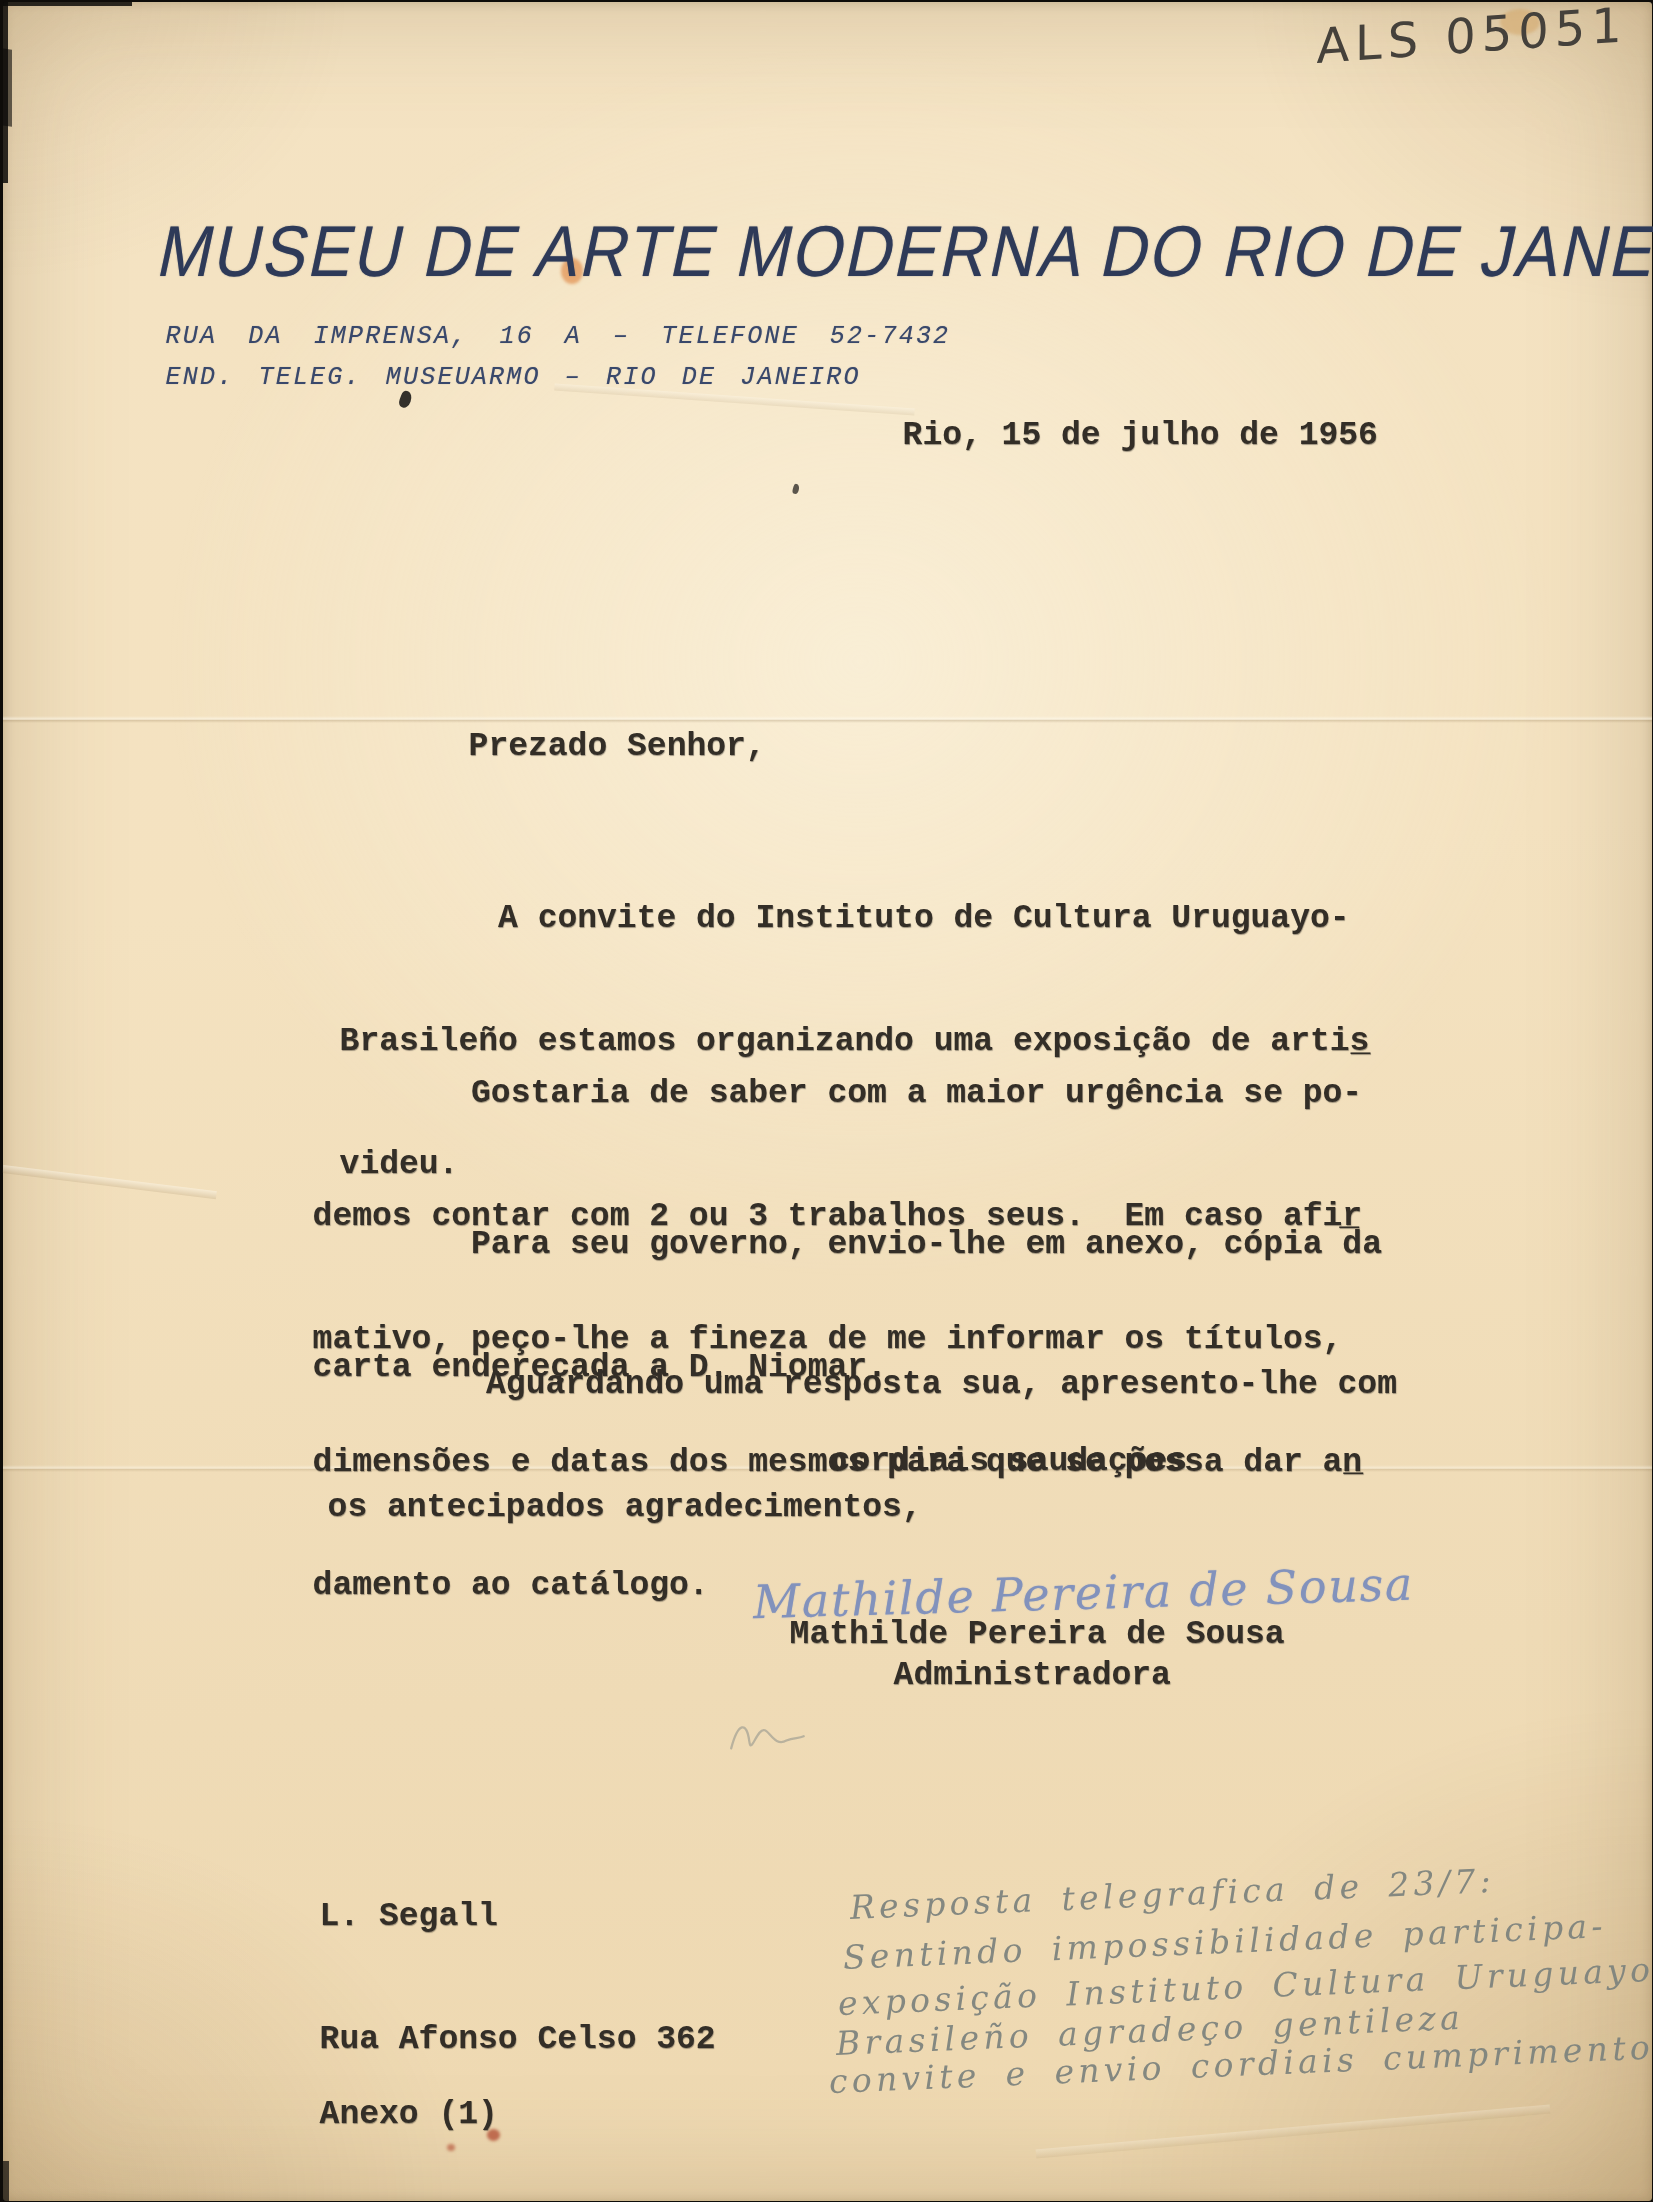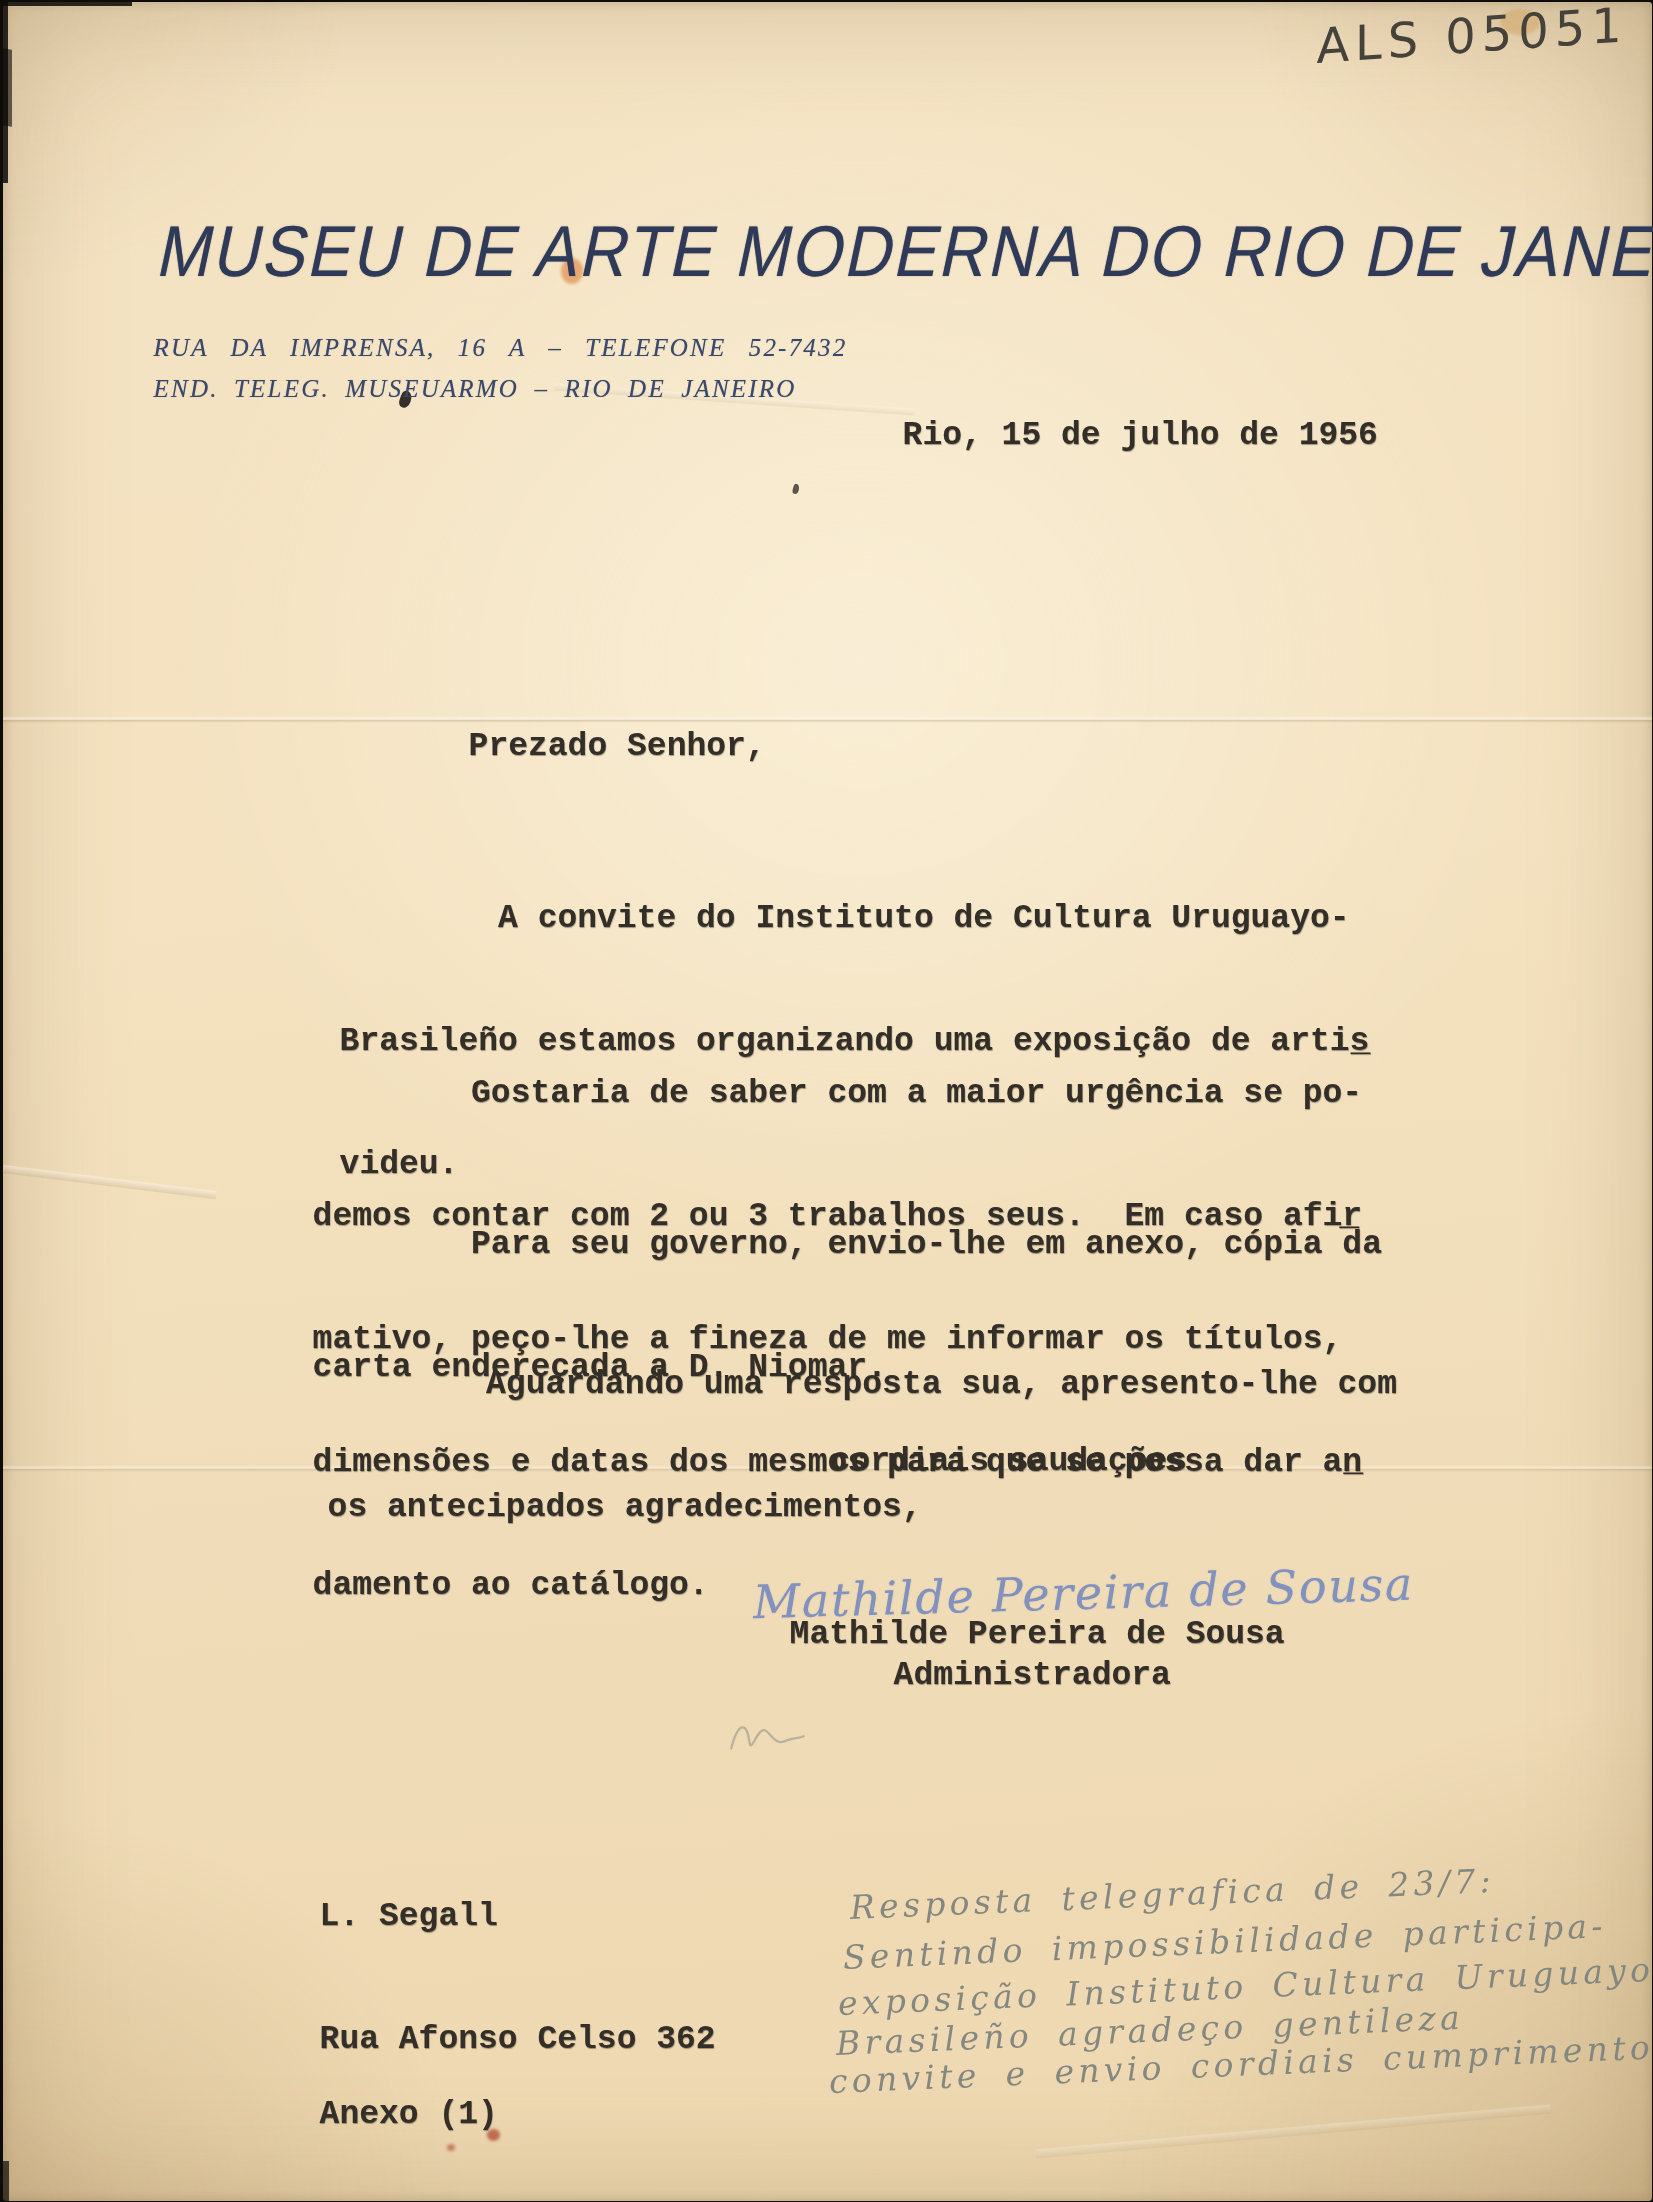--- a/index.html
+++ b/index.html
@@ -16,23 +16,23 @@
     box-shadow: inset 0 0 120px rgba(122,92,50,0.28), inset 0 0 12px rgba(70,48,24,0.22);}
   
   .tw{position:absolute;font-family:"Liberation Mono","DejaVu Sans Mono",monospace;
       font-weight:bold;font-size:33px;line-height:41px;color:#332e27;white-space:pre;
       text-shadow:0.5px 0.7px 0.9px rgba(51,46,39,0.45);}
   
   .lh-title{position:absolute;left:157px;top:208px;font-family:"Liberation Sans",sans-serif;
       font-size:72px;font-weight:400;color:#2e3a58;letter-spacing:2.6px;white-space:pre;
       transform:skewX(-12deg) scaleX(0.90);transform-origin:0 50%;
       text-shadow:0 0 1.3px rgba(46,58,88,0.55);}
-  .lh-sub{position:absolute;left:151px;font-family:Liberation Serif, serif;font-style:italic;
+  .lh-sub{position:absolute;left:163px;font-family:Liberation Mono, monospace;font-style:italic;
       font-size:25px;color:#39486b;letter-spacing:2.2px;white-space:pre;
-      text-shadow:0 0 0.9px rgba(57,72,107,0.5);margin-top:12px;}
+      text-shadow:0 0 0.9px rgba(57,72,107,0.5);}
   
   .script{position:absolute;font-family:"DejaVu Serif",serif;font-style:italic;white-space:pre;}
   .pencil-line{position:absolute;font-family:"DejaVu Serif",serif;font-style:italic;
       font-size:33px;color:#7c827d;letter-spacing:4.3px;word-spacing:10.3px;white-space:pre;
       transform:rotate(-2.4deg);transform-origin:0 50%;opacity:0.92;}
   
   .crease-h{position:absolute;left:0;right:0;height:7.7px;
       background:linear-gradient(to bottom, rgba(255,255,255,0), rgba(255,252,242,0.55) 45%,
                  rgba(118,92,54,0.20) 62%, rgba(255,255,255,0));}
   .crease-soft{position:absolute;background:linear-gradient(to bottom, rgba(255,253,246,0.4),

